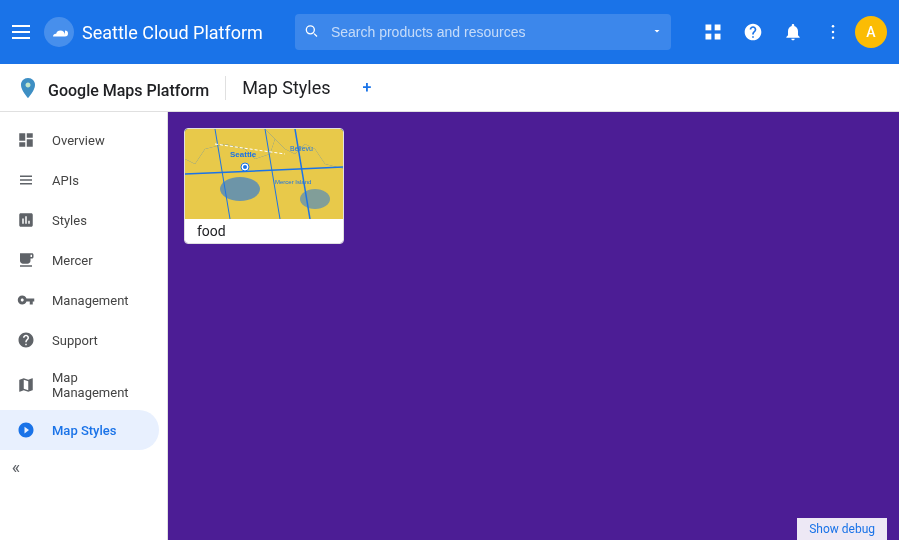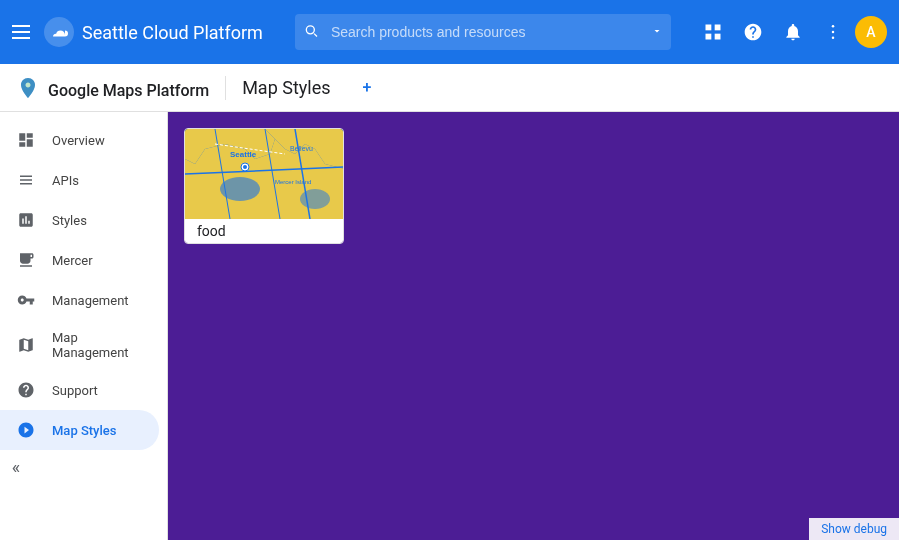--- a/index.html
+++ b/index.html
@@ -216,21 +216,21 @@
       padding: 4px 12px;
       font-size: 14px;
       color: #202124;
       background: white;
     }
 
     
     .debug-bar {
       position: fixed;
       bottom: 0;
-      right: 0;
+      right: 12px;
       padding: 4px 12px;
       font-size: 12px;
       color: #1a73e8;
       cursor: pointer;
       background: rgba(255,255,255,0.9);
     }
   </style>
 </head>
 <body>
 
@@ -346,32 +346,32 @@
       <span class="item-icon">
         <svg width="18" height="18" viewBox="0 0 24 24" fill="currentColor">
             <path d="M12.65 10C11.83 7.67 9.61 6 7 6c-3.31 0-6 2.69-6 6s2.69 6 6 6c2.61 0 4.83-1.67 5.65-4H17v4h4v-4h2v-4H12.65zM7 14c-1.1 0-2-.9-2-2s.9-2 2-2 2 .9 2 2-.9 2-2 2z"></path>
           </svg>
       </span>
       <span class="item-label">Management</span>
     </div>
     <div class="sidebar-item">
       <span class="item-icon">
         <svg width="18" height="18" viewBox="0 0 24 24" fill="currentColor">
+            <path d="M12 2C6.48 2 2 6.48 2 12s4.48 10 10 10 10-4.48 10-10S17.52 2 12 2zm1 17h-2v-2h2v2zm2.07-7.75l-.9.92C13.45 12.9 13 13.5 13 15h-2v-.5c0-1.1.45-2.1 1.17-2.83l1.24-1.26c.37-.36.59-.86.59-1.41 0-1.1-.9-2-2-2s-2 .9-2 2H8c0-2.21 1.79-4 4-4s4 1.79 4 4c0 .88-.36 1.68-.93 2.25z"></path>
+          </svg>
+      </span>
+      <span class="item-label">Support</span>
+    </div>
+    <div class="sidebar-item">
+      <span class="item-icon">
+        <svg width="18" height="18" viewBox="0 0 24 24" fill="currentColor">
             <path d="M20.5 3l-.16.03L15 5.1 9 3 3.36 4.9c-.21.07-.36.25-.36.48V20.5c0 .28.22.5.5.5l.16-.03L9 18.9l6 2.1 5.64-1.9c.21-.07.36-.25.36-.48V3.5c0-.28-.22-.5-.5-.5zM15 19l-6-2.11V5l6 2.11V19z"></path>
           </svg>
       </span>
       <span class="item-label">Map Management</span>
-    </div>
-    <div class="sidebar-item">
-      <span class="item-icon">
-        <svg width="18" height="18" viewBox="0 0 24 24" fill="currentColor">
-            <path d="M12 2C6.48 2 2 6.48 2 12s4.48 10 10 10 10-4.48 10-10S17.52 2 12 2zm1 17h-2v-2h2v2zm2.07-7.75l-.9.92C13.45 12.9 13 13.5 13 15h-2v-.5c0-1.1.45-2.1 1.17-2.83l1.24-1.26c.37-.36.59-.86.59-1.41 0-1.1-.9-2-2-2s-2 .9-2 2H8c0-2.21 1.79-4 4-4s4 1.79 4 4c0 .88-.36 1.68-.93 2.25z"></path>
-          </svg>
-      </span>
-      <span class="item-label">Support</span>
     </div>
     <div class="sidebar-item active">
       <span class="item-icon">
         <svg width="18" height="18" viewBox="0 0 24 24" fill="#1a73e8">
             <path d="M12 2C6.48 2 2 6.48 2 12s4.48 10 10 10 10-4.48 10-10S17.52 2 12 2zm-2 14.5v-9l6 4.5-6 4.5z"></path>
           </svg>
       </span>
       <span class="item-label" style="color:#1a73e8;font-weight:500;">Map Styles</span>
     </div>
 

